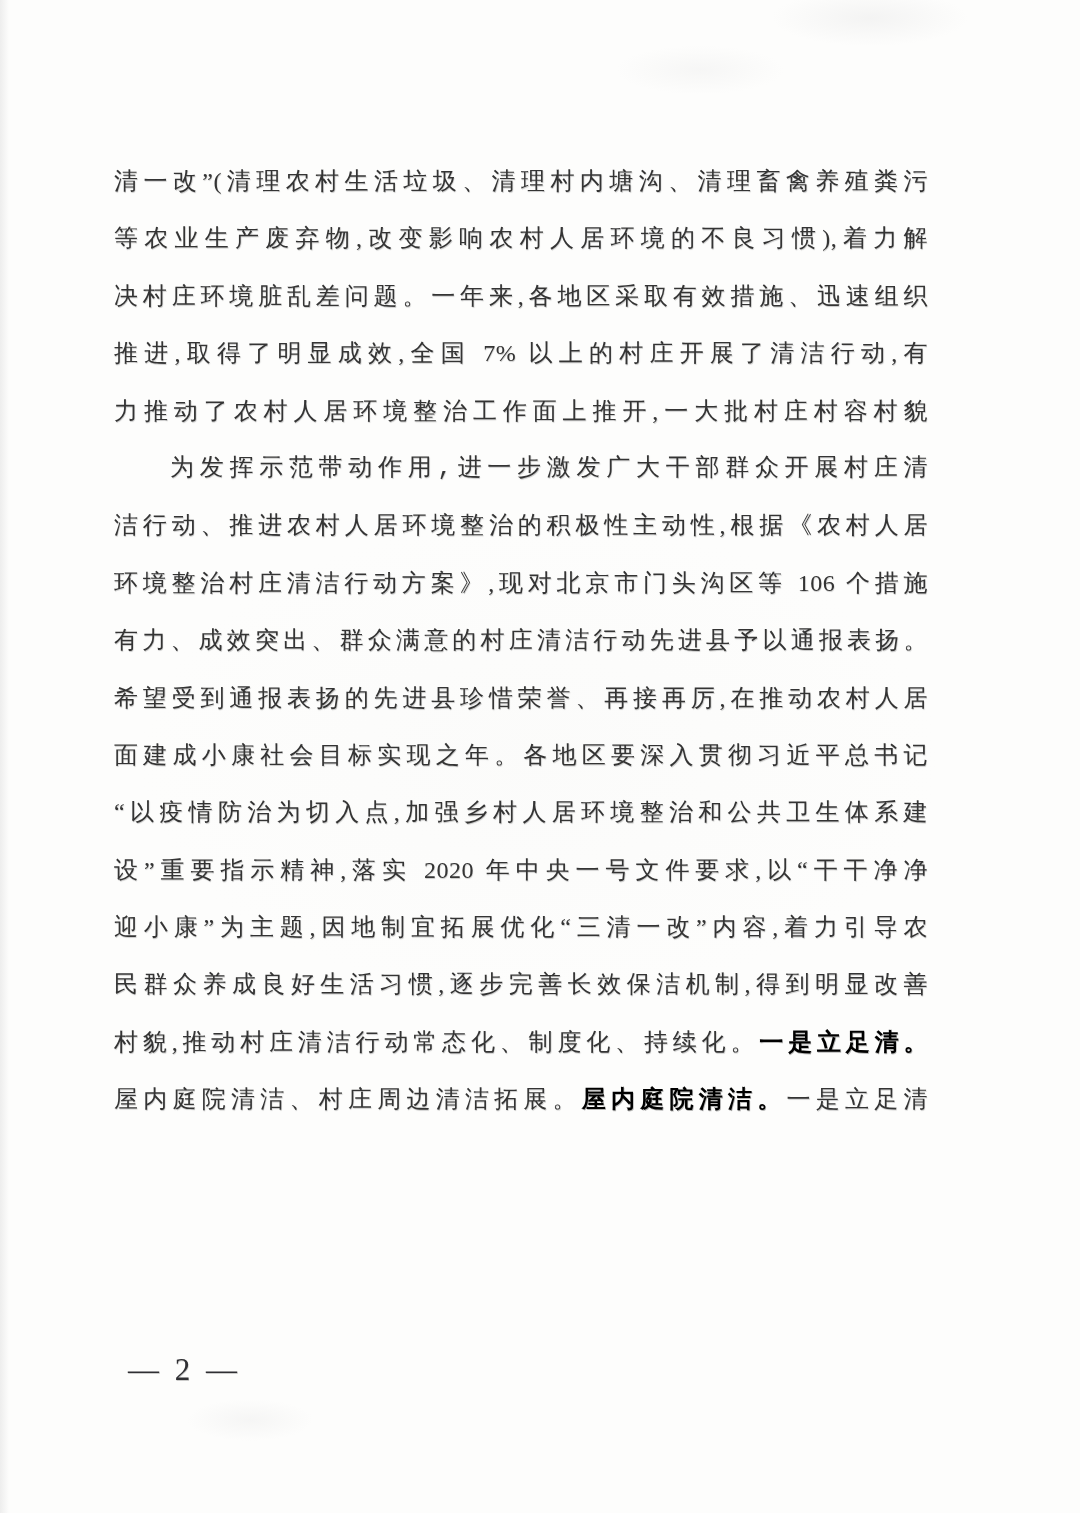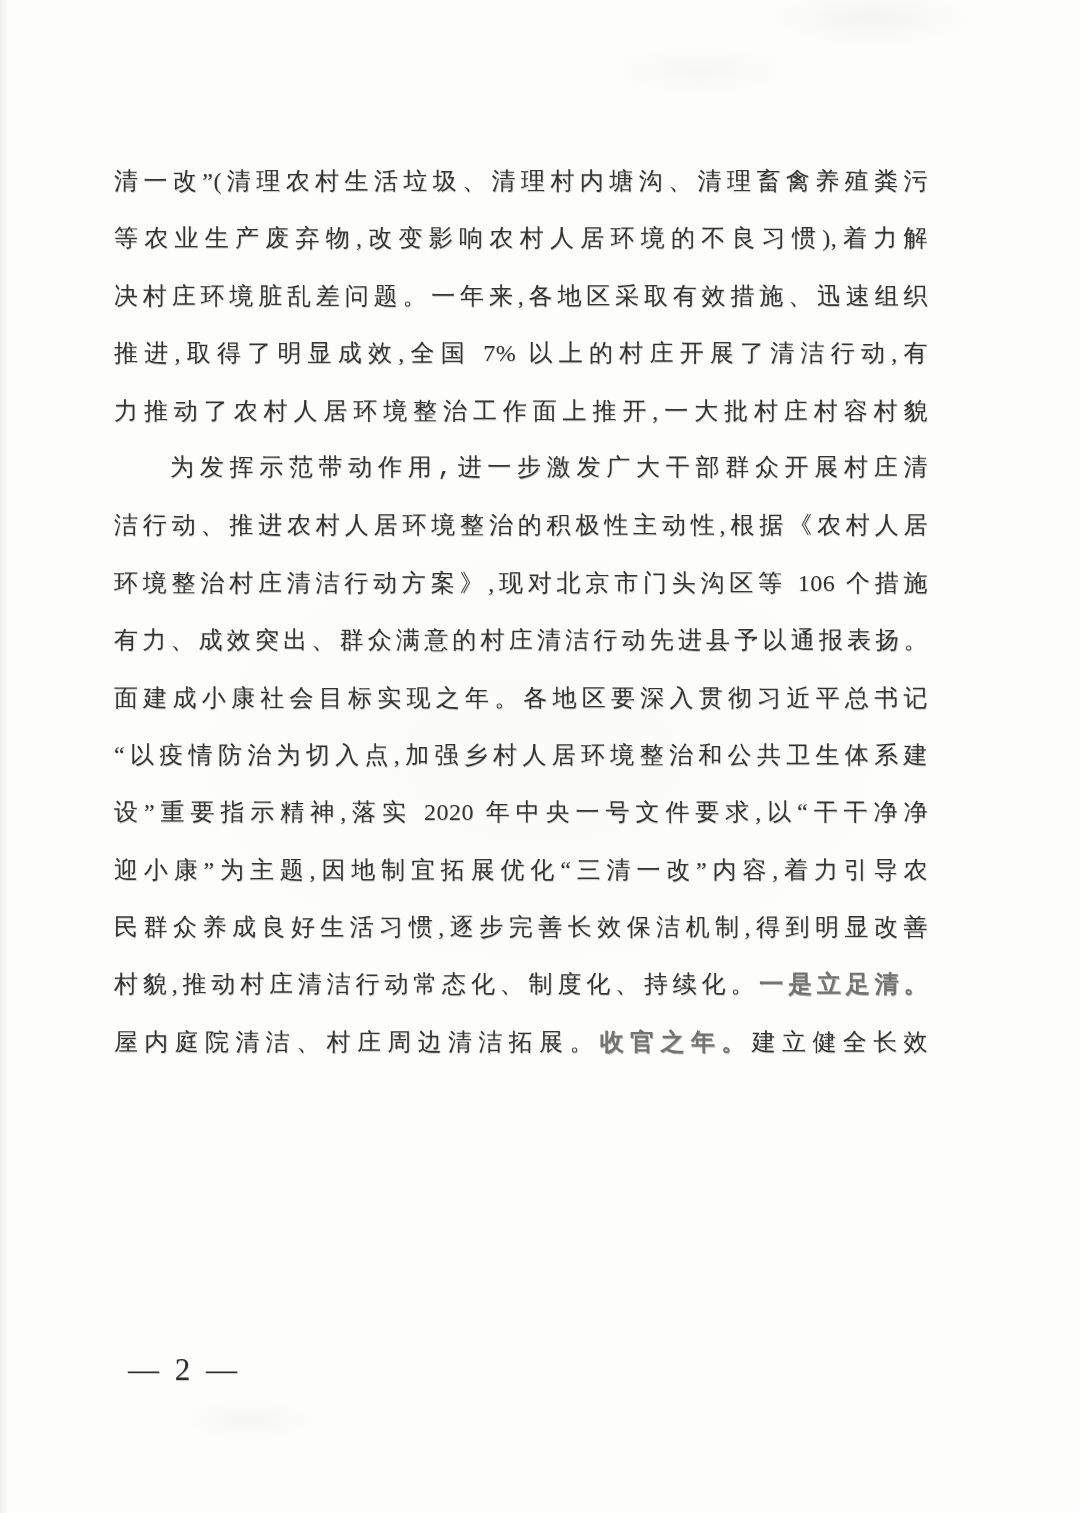--- a/index.html
+++ b/index.html
@@ -43,21 +43,21 @@
   }
   .line.fill {
     text-align-last: justify;
   }
   .line.indent {
     text-indent: 56px;
     font-family: Liberation Mono, monospace;
   }
   .seg.bold {
     font-weight: 700;
-    color: #737373;
+    color: #000000;
     text-shadow: 0.7px 0.7px 0.6px rgba(80,80,80,0.4);
   }
   .page-number {
     position: absolute;
     left: 128px;
     top: 1352px;
     font-size: 31px;
     color: #2f2f33;
     letter-spacing: 4px;
     text-shadow: 0.5px 0.5px 0.6px rgba(110,110,110,0.35);
@@ -72,23 +72,24 @@
   <div>
       <div class="line fill"><span class="seg">清一改”(清理农村生活垃圾、清理村内塘沟、清理畜禽养殖粪污</span></div>
       <div class="line fill"><span class="seg">等农业生产废弃物,改变影响农村人居环境的不良习惯),着力解</span></div>
       <div class="line fill"><span class="seg">决村庄环境脏乱差问题。一年来,各地区采取有效措施、迅速组织</span></div>
       <div class="line fill"><span class="seg">推进,取得了明显成效,全国 7% 以上的村庄开展了清洁行动,有</span></div>
       <div class="line fill"><span class="seg">力推动了农村人居环境整治工作面上推开,一大批村庄村容村貌</span></div>
       <div class="line indent fill"><span class="seg">为发挥示范带动作用,进一步激发广大干部群众开展村庄清</span></div>
       <div class="line fill"><span class="seg">洁行动、推进农村人居环境整治的积极性主动性,根据《农村人居</span></div>
       <div class="line fill"><span class="seg">环境整治村庄清洁行动方案》,现对北京市门头沟区等 106 个措施</span></div>
       <div class="line fill"><span class="seg">有力、成效突出、群众满意的村庄清洁行动先进县予以通报表扬。</span></div>
+      <div class="line fill"><span class="seg">希望受到通报表扬的先进县珍惜荣誉、再接再厉,在推动农村人居</span></div>
       <div class="line fill"><span class="seg">面建成小康社会目标实现之年。各地区要深入贯彻习近平总书记</span></div>
       <div class="line fill"><span class="seg">“以疫情防治为切入点,加强乡村人居环境整治和公共卫生体系建</span></div>
       <div class="line fill"><span class="seg">设”重要指示精神,落实 2020 年中央一号文件要求,以“干干净净</span></div>
       <div class="line fill"><span class="seg">迎小康”为主题,因地制宜拓展优化“三清一改”内容,着力引导农</span></div>
       <div class="line fill"><span class="seg">民群众养成良好生活习惯,逐步完善长效保洁机制,得到明显改善</span></div>
       <div class="line fill"><span class="seg">村貌,推动村庄清洁行动常态化、制度化、持续化。</span><span class="seg bold">一是立足清。</span></div>
-      <div class="line fill"><span class="seg">屋内庭院清洁、村庄周边清洁拓展。</span><span class="seg bold">收官之年。</span><span class="seg">建立健全长效</span></div>
+      <div class="line fill"><span class="seg">屋内庭院清洁、村庄周边清洁拓展。</span><span class="seg bold">屋内庭院清洁。</span><span class="seg">一是立足清</span></div>
     </div>
 </div>
 
 <div class="page-number">— 2 —</div>
 
 </body></html>

